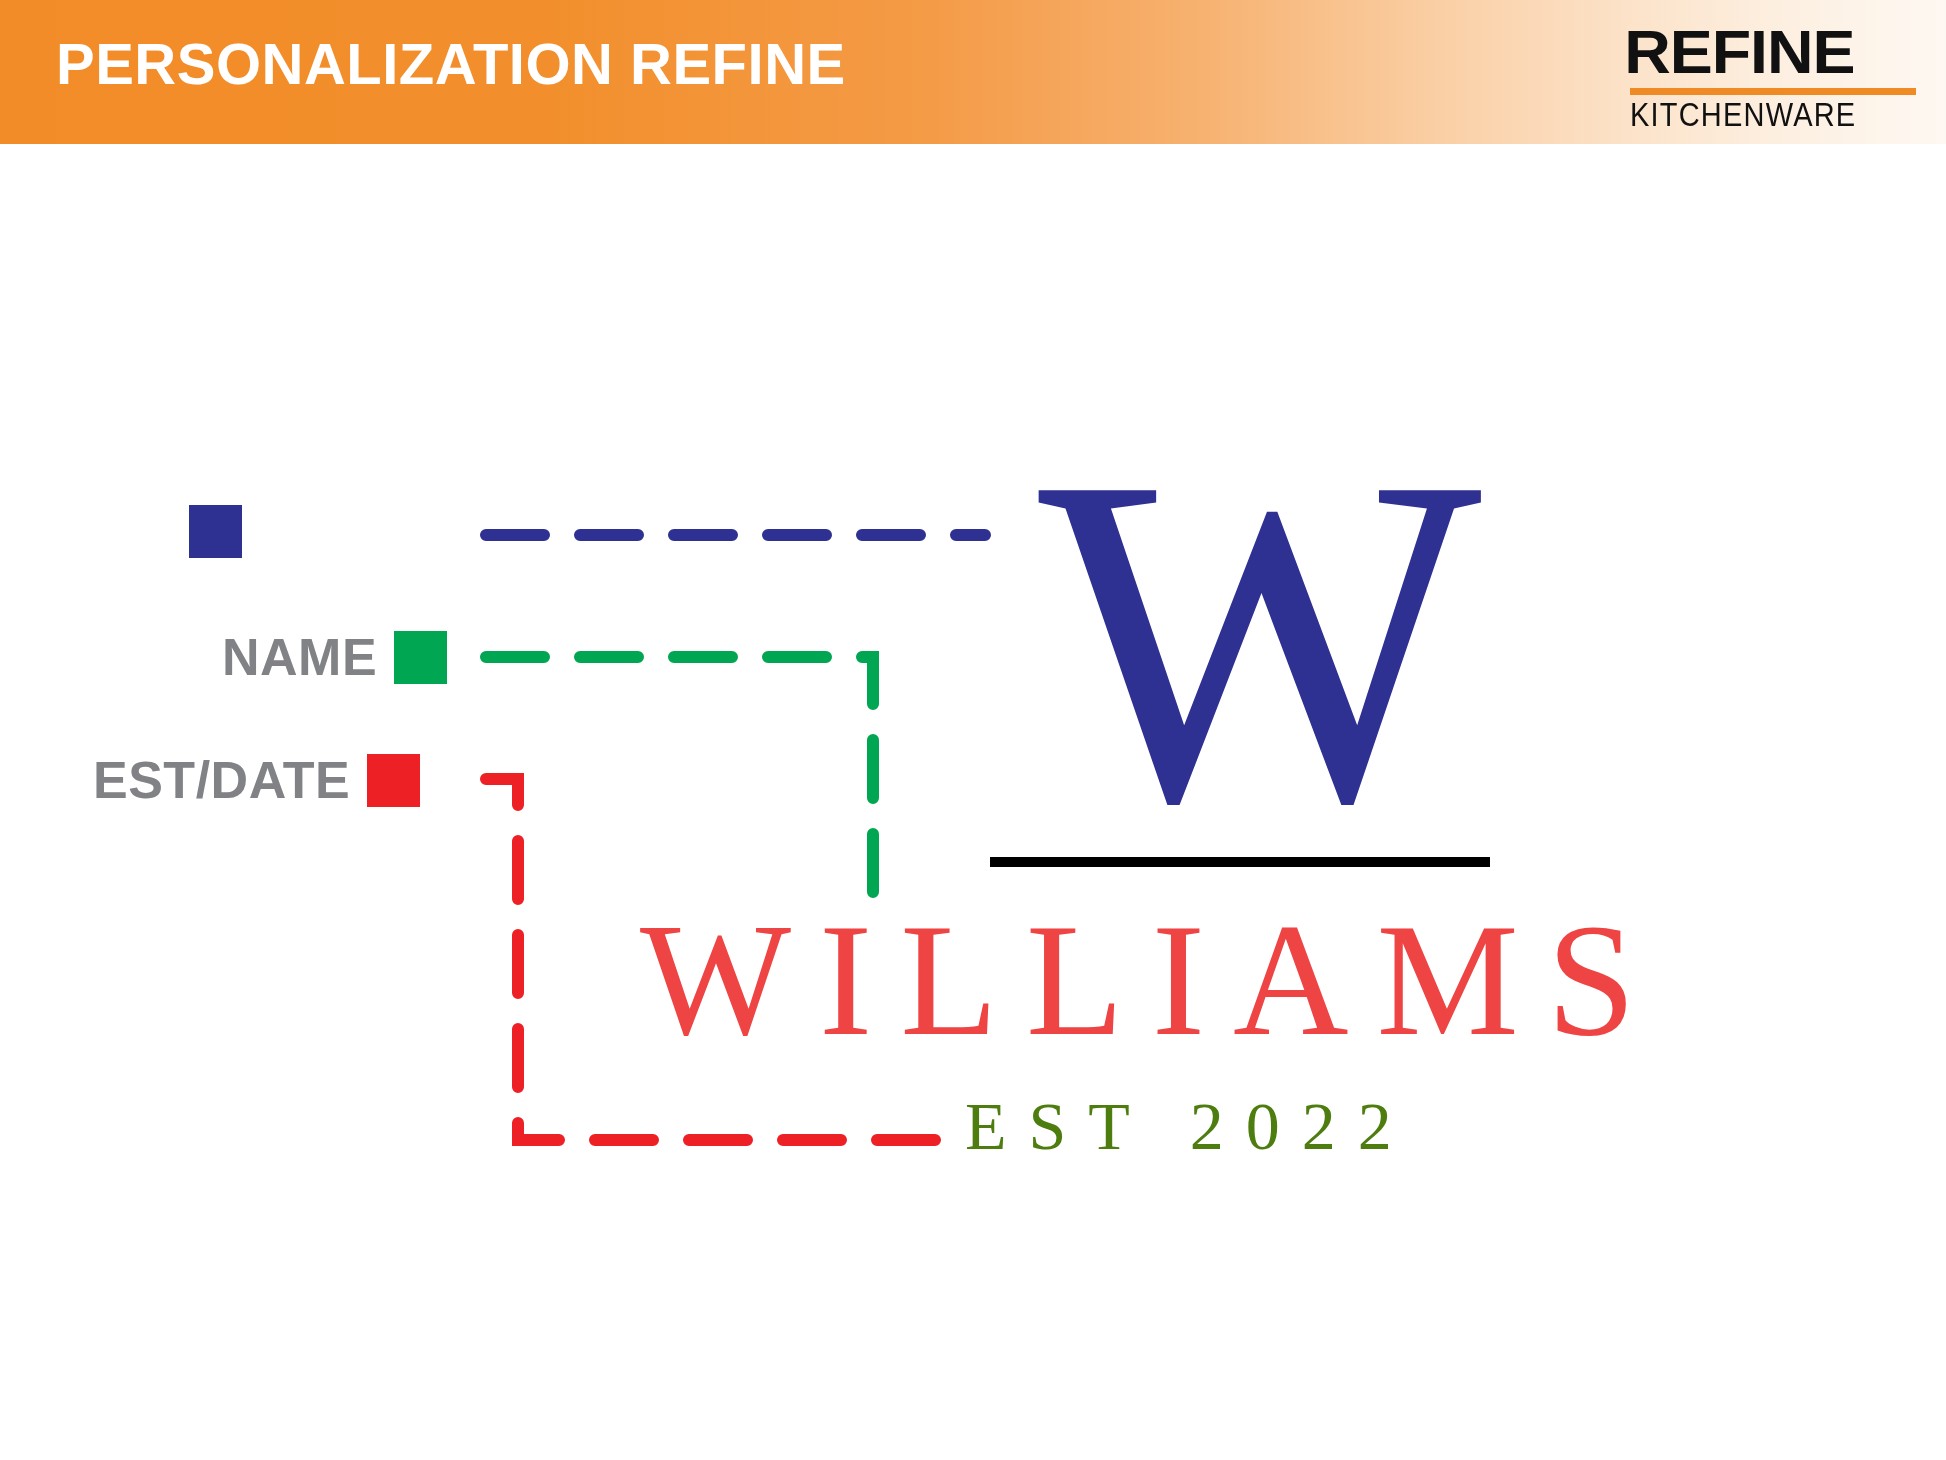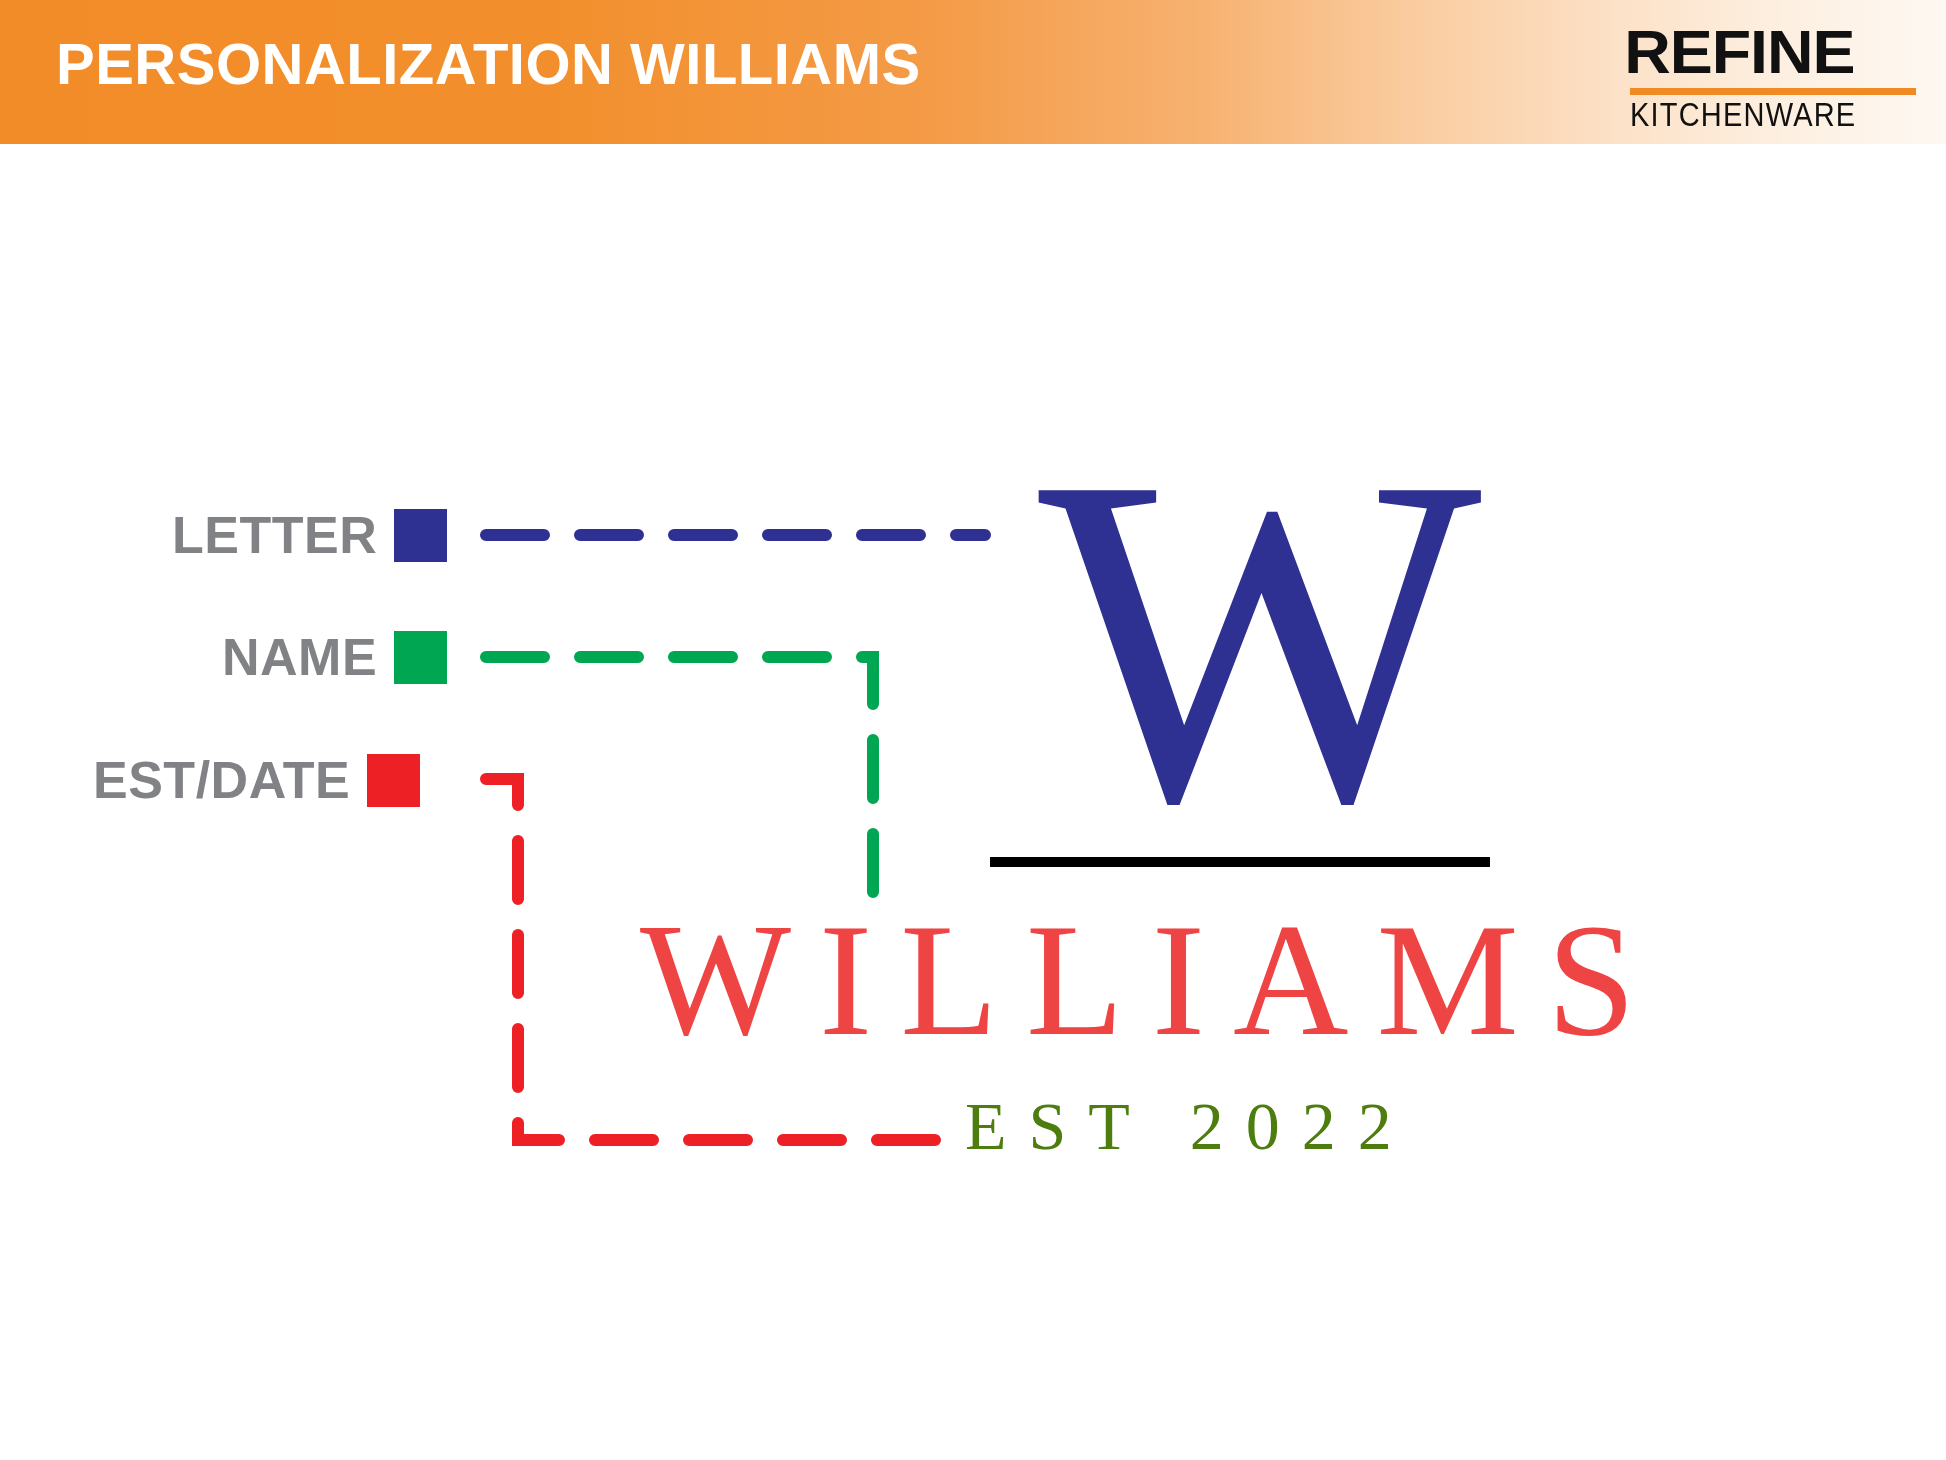--- a/index.html
+++ b/index.html
@@ -162,30 +162,29 @@
     letter-spacing: 22px;
     white-space: nowrap;
   }
 </style>
 </head>
 <body>
 
 <div id="page">
 
   <div id="header-band"></div>
-  <div id="header-title">PERSONALIZATION WILLIAMS</div>
+  <div id="header-title">PERSONALIZATION REFINE</div>
 
   <div id="brand-logo">
     <div id="brand-name">REFINE</div>
     <div id="brand-rule"></div>
     <div id="brand-tagline">KITCHENWARE</div>
   </div>
 
   <div class="legend-row" id="legend-row-letter">
-    <span class="legend-label">LETTER</span>
     <span class="legend-swatch" style="background:#2E3192;"></span>
   </div>
 
   <div class="legend-row" id="legend-row-name">
     <span class="legend-label">NAME</span>
     <span class="legend-swatch" style="background:#00A651;"></span>
   </div>
 
   <div class="legend-row" id="legend-row-estdate">
     <span class="legend-label">EST/DATE</span>

